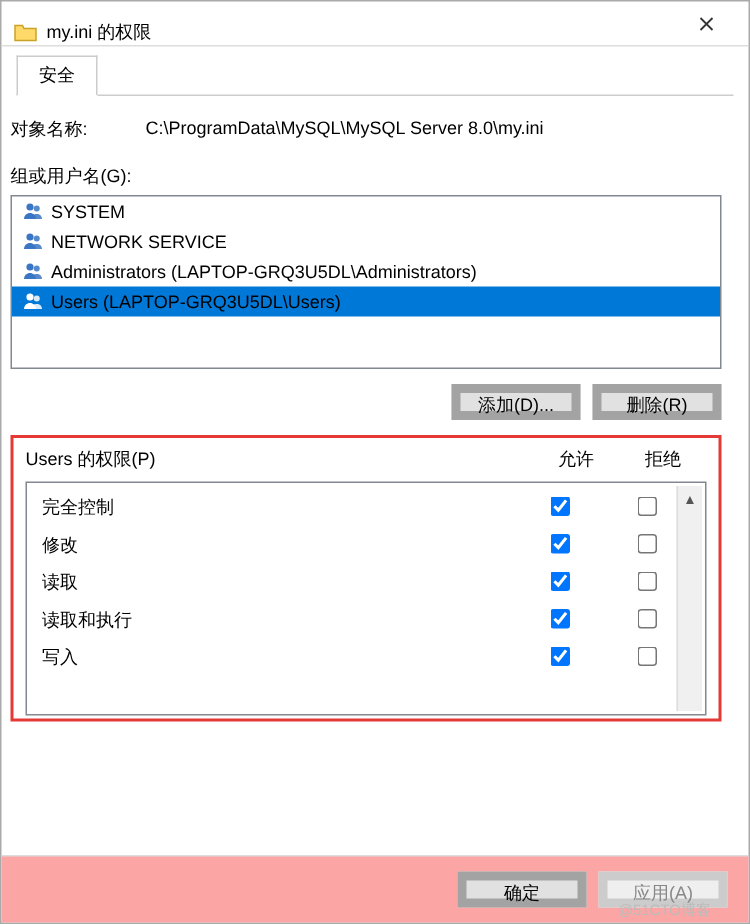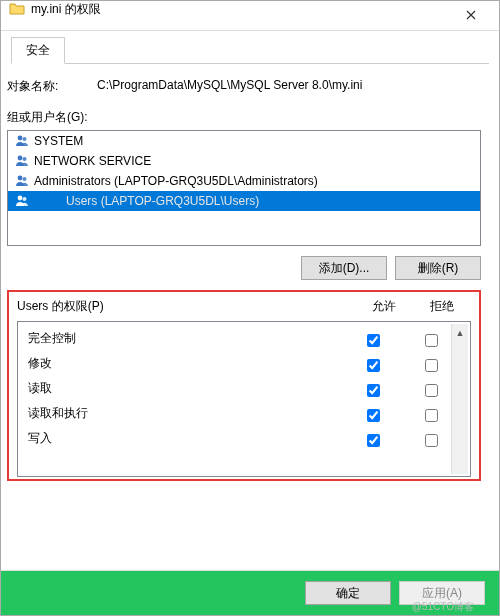--- a/index.html
+++ b/index.html
@@ -1,48 +1,48 @@
 <!DOCTYPE html>
 <html><head>
 <meta charset="utf-8">
 <style>
 * { box-sizing: border-box; margin: 0; padding: 0; }
 body { font-family: "Microsoft YaHei", "Segoe UI", Tahoma, sans-serif; font-size: 12px; background: #fff; width: 500px; height: 616px; overflow: hidden; }
 .dialog { width: 500px; height: 616px; background: #fff; border: 1px solid #aaa; display: flex; flex-direction: column; }
-.titlebar { height: 30px; display: flex; align-items: flex-start; padding: 0 8px; border-bottom: 1px solid #ddd; }
+.titlebar { height: 30px; display: flex; align-items: flex-end; padding: 0 8px; border-bottom: 1px solid #ddd; }
 .titlebar .icon { width: 16px; height: 16px; margin-right: 6px; }
 .titlebar .title { flex: 1; font-size: 12px; }
 .titlebar .close { width: 40px; height: 28px; display: flex; align-items: center; justify-content: center; cursor: pointer; }
 .tabs-area { padding: 6px 10px 0 10px; }
 .tabs { display: flex; border-bottom: 1px solid #ccc; }
 .tab { padding: 4px 14px; background: #fff; border: 1px solid #ccc; border-bottom: 1px solid #fff; margin-bottom: -1px; cursor: pointer; }
 .content { padding: 14px 18px 8px 6px; flex: 1; }
 .row-obj { display: flex; margin-bottom: 14px; }
 .row-obj .label { width: 90px; }
 .row-obj .value { flex: 1; }
 .lbl-grp { margin-bottom: 4px; }
 .listbox { border: 1px solid #828790; height: 116px; background: #fff; overflow: auto; }
 .listitem { display: flex; align-items: center; padding: 2px 6px; height: 20px; cursor: pointer; }
-.listitem.selected { background: #0078d7; color: #e5e5e5; gap: 32px; }
+.listitem.selected { background: #0078d7; color: #000000; }
 .listitem .usericon { width: 16px; height: 16px; margin-right: 4px; flex-shrink: 0; }
 .btnrow { display: flex; justify-content: flex-end; gap: 8px; margin-top: 10px; margin-bottom: 10px; }
-.btn { min-width: 86px; height: 24px; background: #e1e1e1; border: 1px solid #a3a3a3; cursor: pointer; font-size: 12px; font-family: inherit; }
+.btn { min-width: 86px; height: 24px; background: #e1e1e1; border: 6px solid #a3a3a3; cursor: pointer; font-size: 12px; font-family: inherit; }
 .btn:disabled { color: #888; background: #efefef; border-color: #ccc; cursor: default; }
 .perm-wrap { border: 2px solid #e53935; padding: 6px 8px 2px 8px; position: relative; }
 .perm-head { display: flex; margin-bottom: 6px; }
 .perm-head .pname { flex: 1; }
 .perm-head .col { width: 58px; text-align: center; }
 .perm-list { border: 1px solid #828790; background: #fff; padding: 4px 0; height: 156px; position: relative; }
-.perm-row { display: flex; align-items: flex-end; padding: 4px 10px; }
+.perm-row { display: flex; align-items: flex-start; padding: 4px 10px; }
 .perm-row .pname { flex: 1; }
 .perm-row .col { width: 58px; text-align: center; }
 .chk { width: 13px; height: 13px; vertical-align: middle; }
 .scrollhint { position: absolute; right: 2px; top: 2px; bottom: 2px; width: 17px; background: #f0f0f0; border-left: 1px solid #ddd; }
 .scrollhint .arr { height: 17px; display: flex; align-items: center; justify-content: center; font-size: 9px; color: #555; }
-.footer { padding: 10px 14px; display: flex; justify-content: flex-end; gap: 8px; background: #22c55e; border-top: 1px solid #ddd; }
+.footer { padding: 10px 14px; display: flex; justify-content: flex-end; gap: 8px; background: #fca5a5; border-top: 1px solid #ddd; }
 .watermark { position: absolute; right: 26px; bottom: 2px; color: #bbb; font-size: 10px; }
 </style>
 </head>
 <body>
 
 <div class="dialog">
   <div class="titlebar">
     <span class="icon">
       <svg viewBox="0 0 16 16" width="16" height="16">
           <path fill="#ffd96a" stroke="#c9a227" d="M1 3h5l1 2h8v8H1z"></path>

